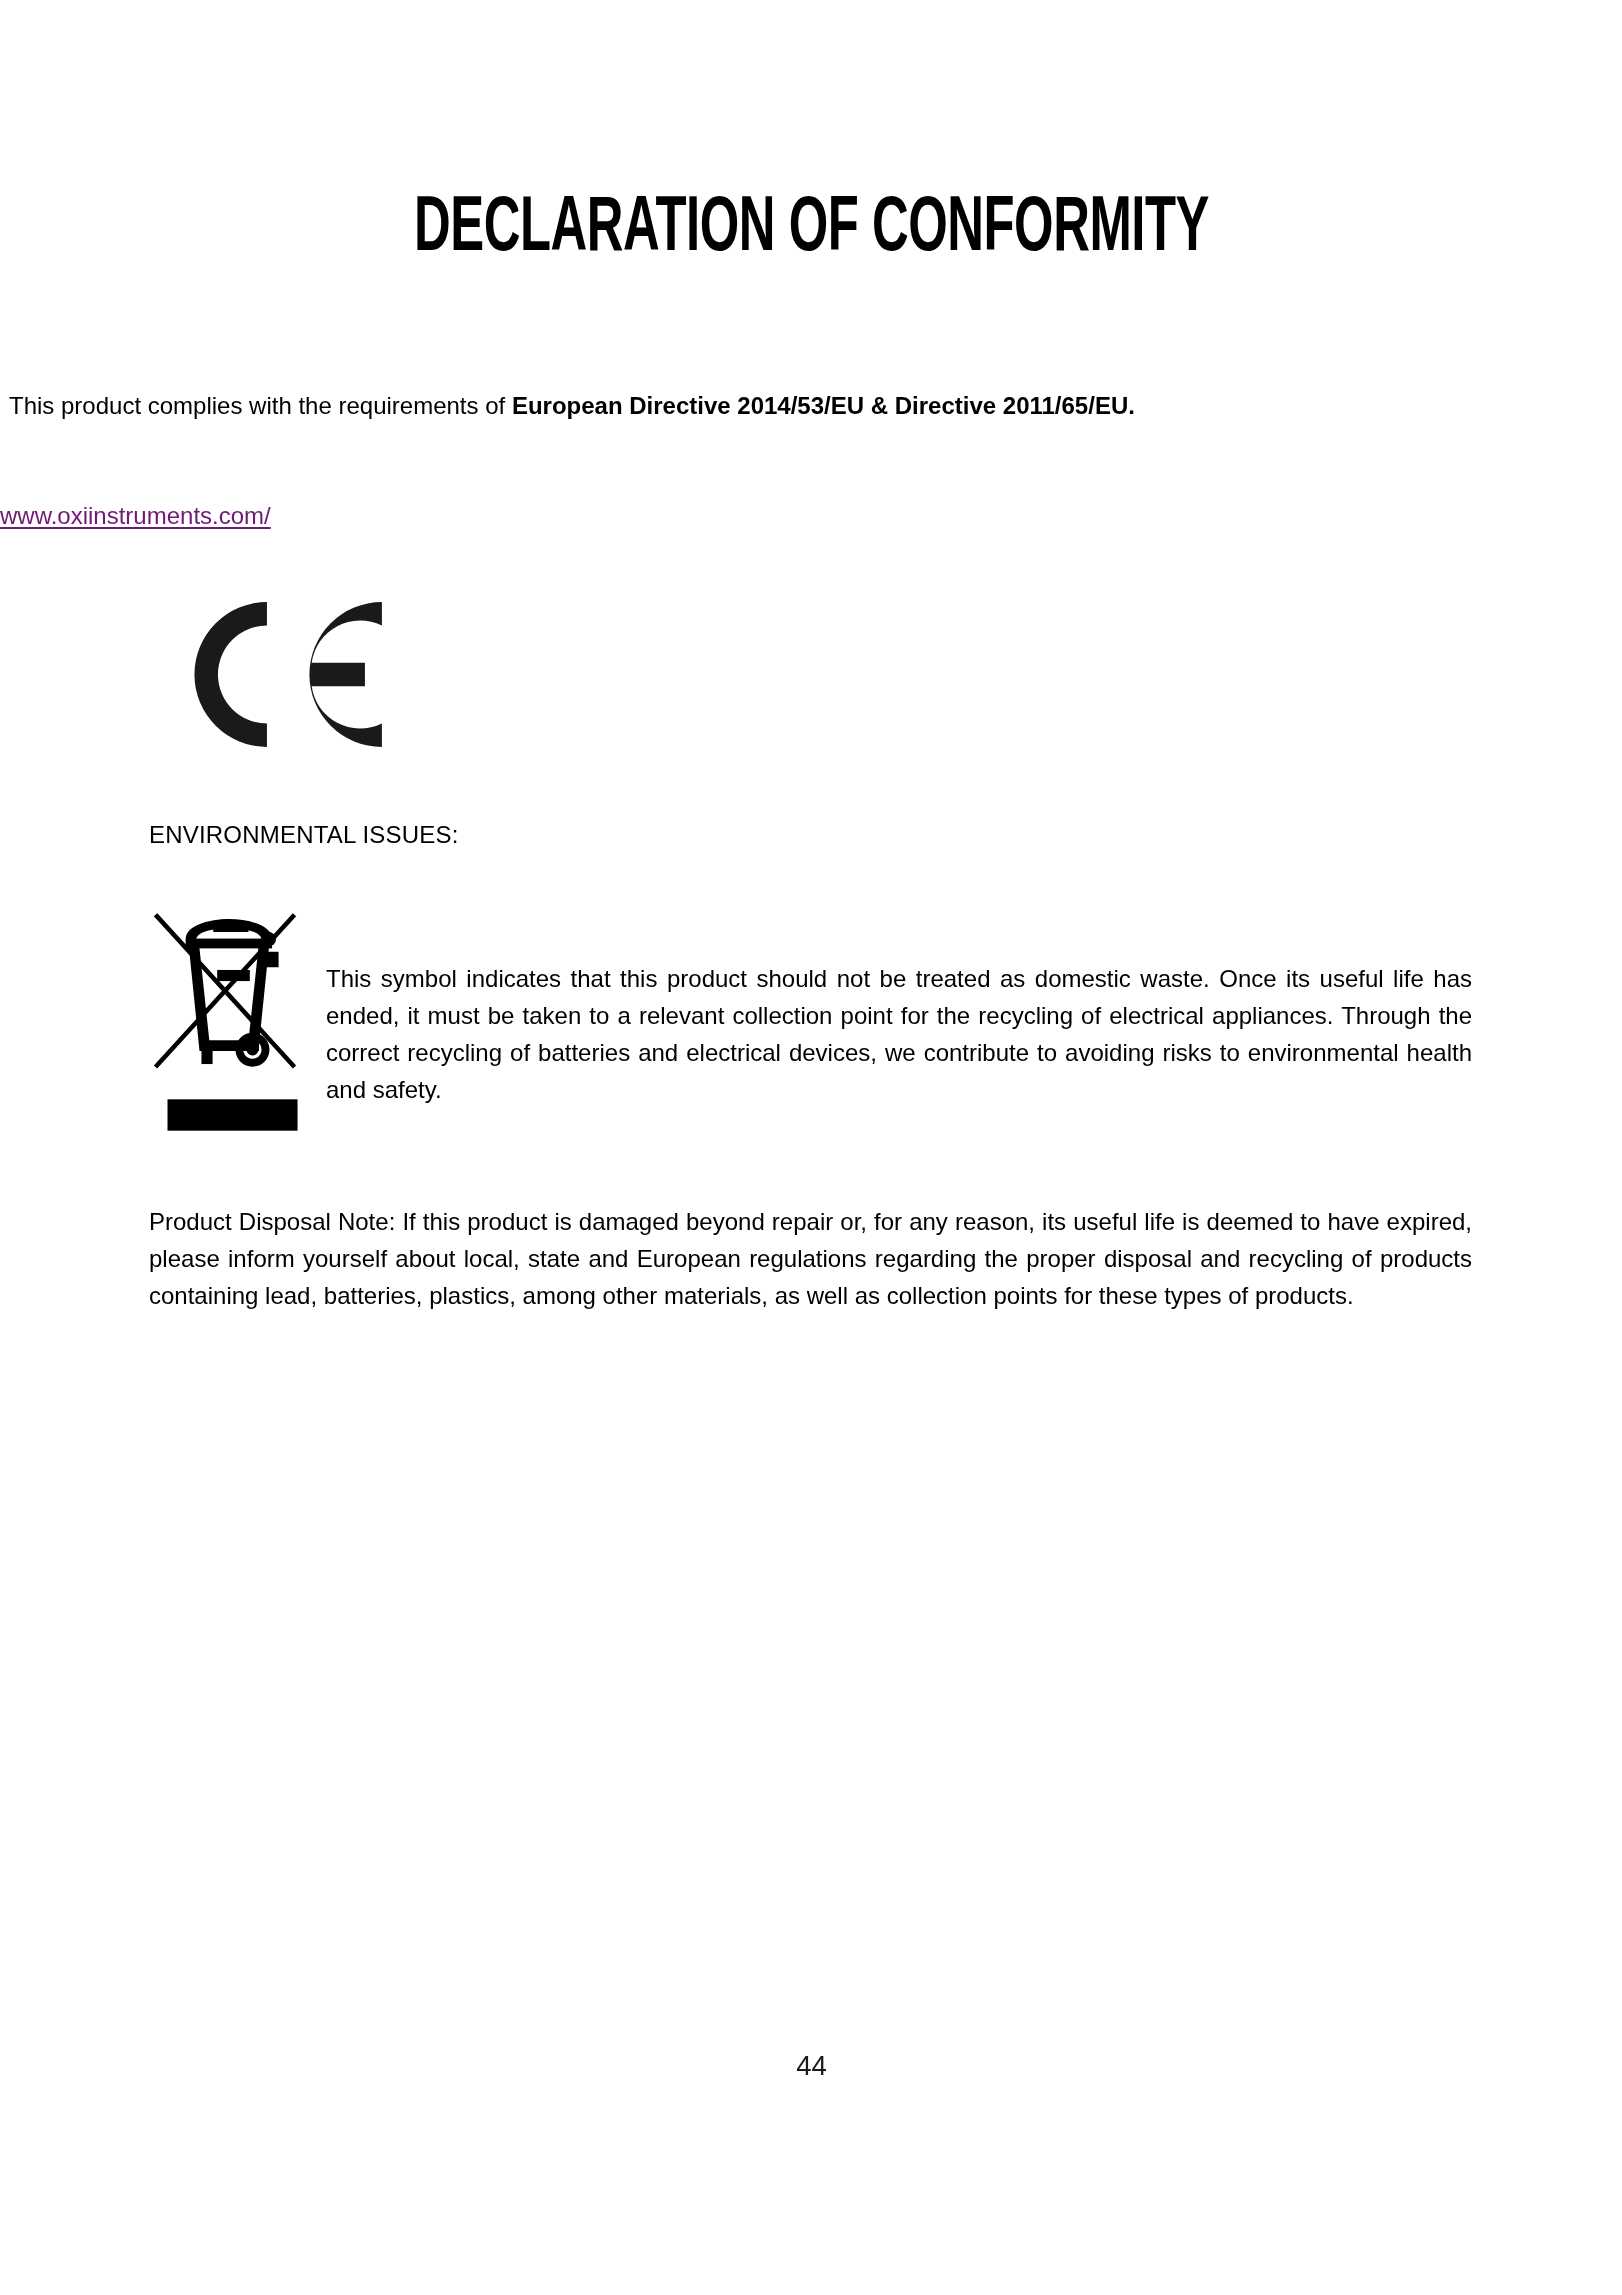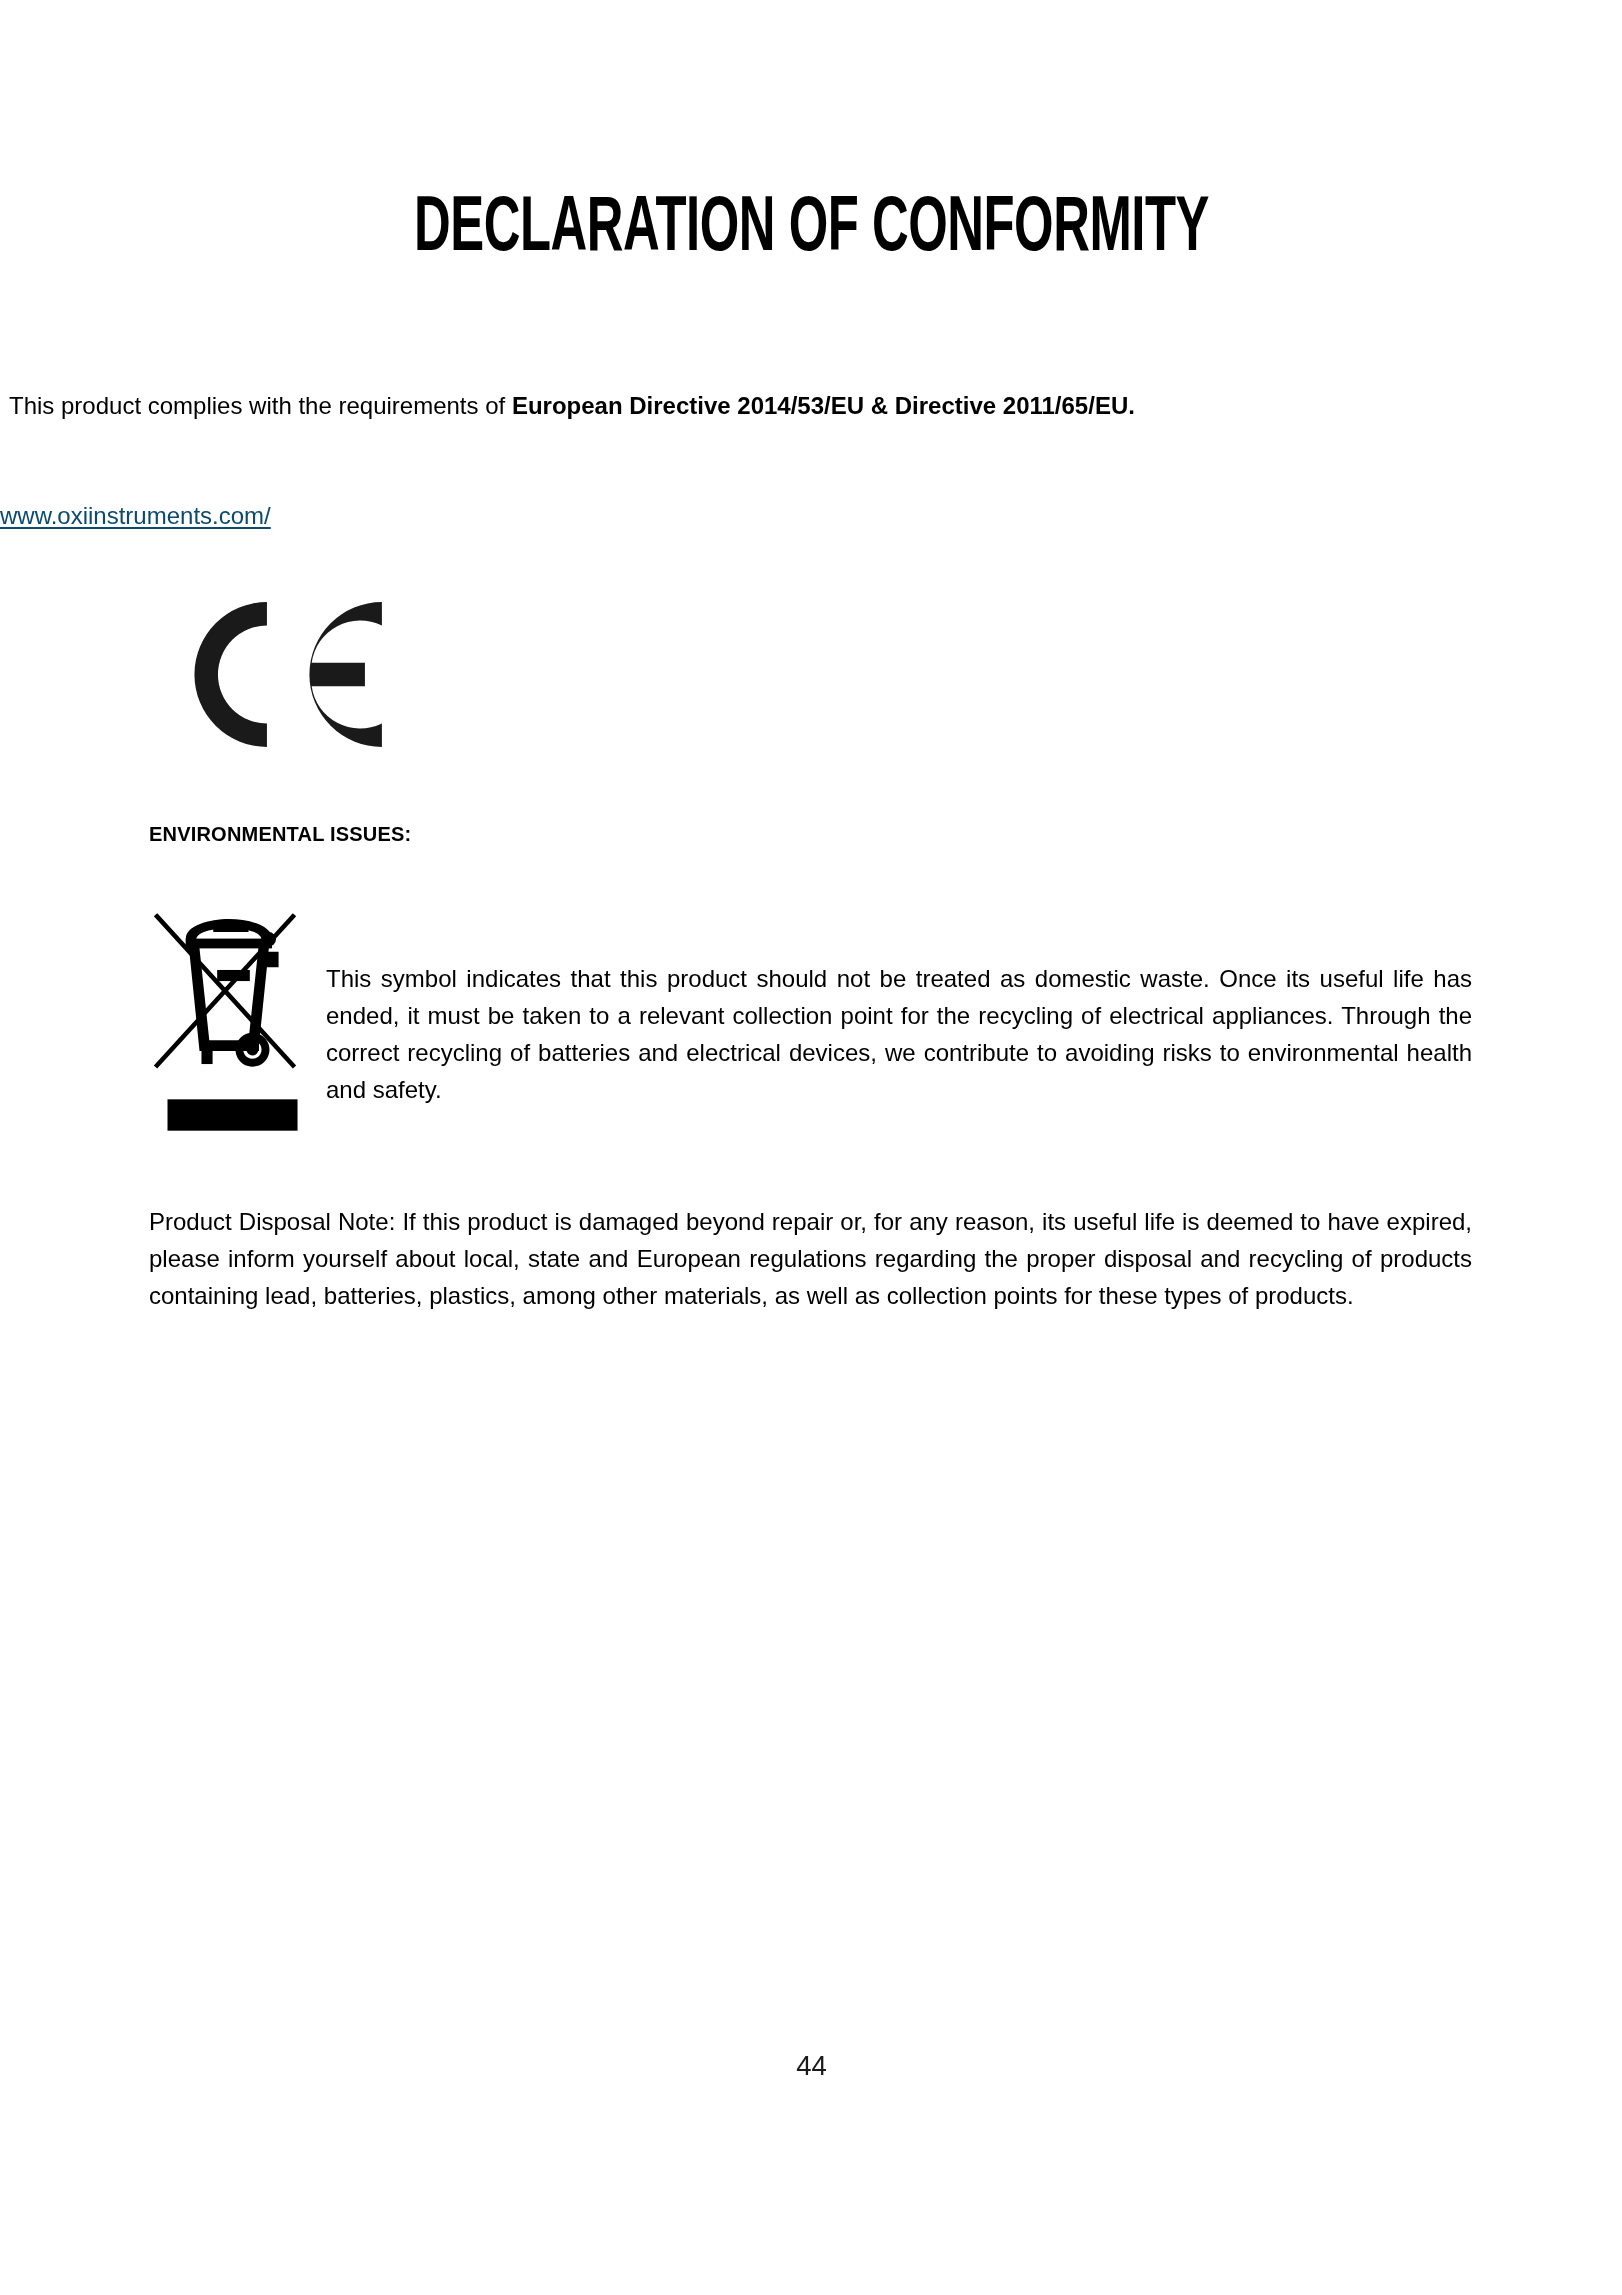--- a/index.html
+++ b/index.html
@@ -66,21 +66,21 @@
     position: absolute;
     left: 0;
     top: 497px;
     width: 1323px;
     font-size: 24px;
     line-height: 37px;
   }
 
   .url-line a,
   .url-text {
-    color: #0c4a6e;
+    color: #701a75;
     text-decoration: underline;
     text-underline-offset: 2.6px;
   }
 
   strong {
     font-weight: 700;
   }
 
   
   .j-line {
@@ -101,22 +101,22 @@
     top: 602px;
     width: 203px;
     height: 145px;
   }
 
   
   .env-heading {
     position: absolute;
     left: 149px;
     top: 816px;
-    font-size: 20px;
-    font-weight: 700;
+    font-size: 24px;
+    font-weight: 400;
     line-height: 37px;
     color: #000;
     letter-spacing: 0.2px;
   }
 
   
   .weee-symbol {
     position: absolute;
     left: 149px;
     top: 902px;

